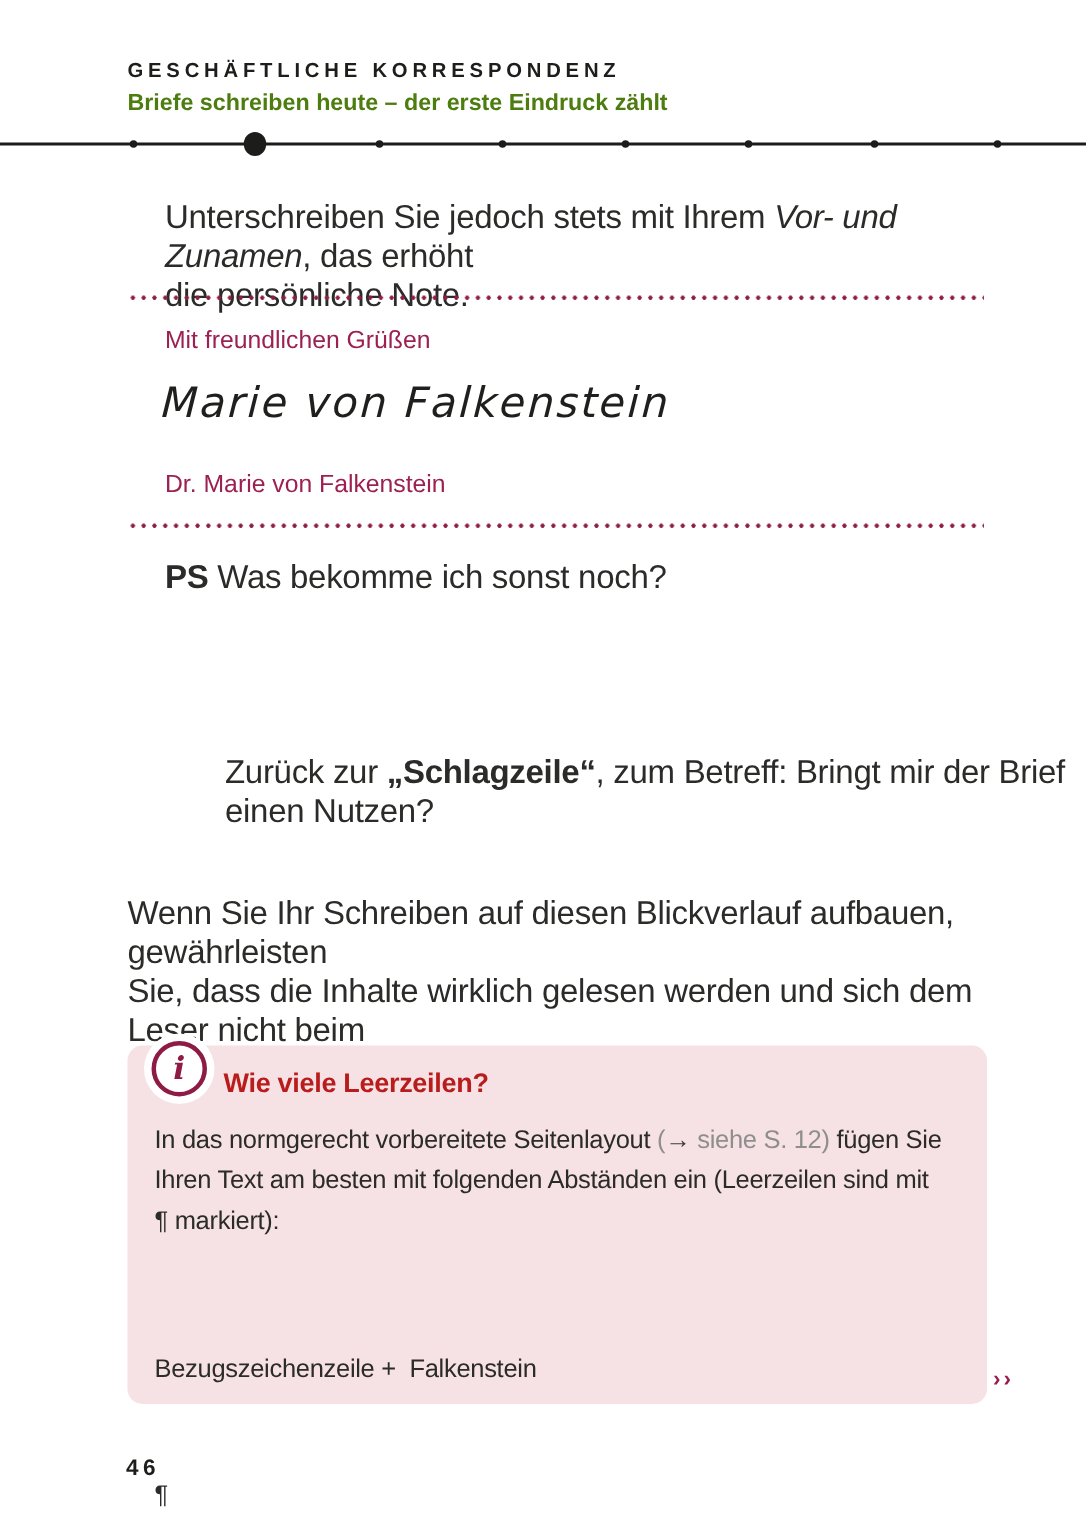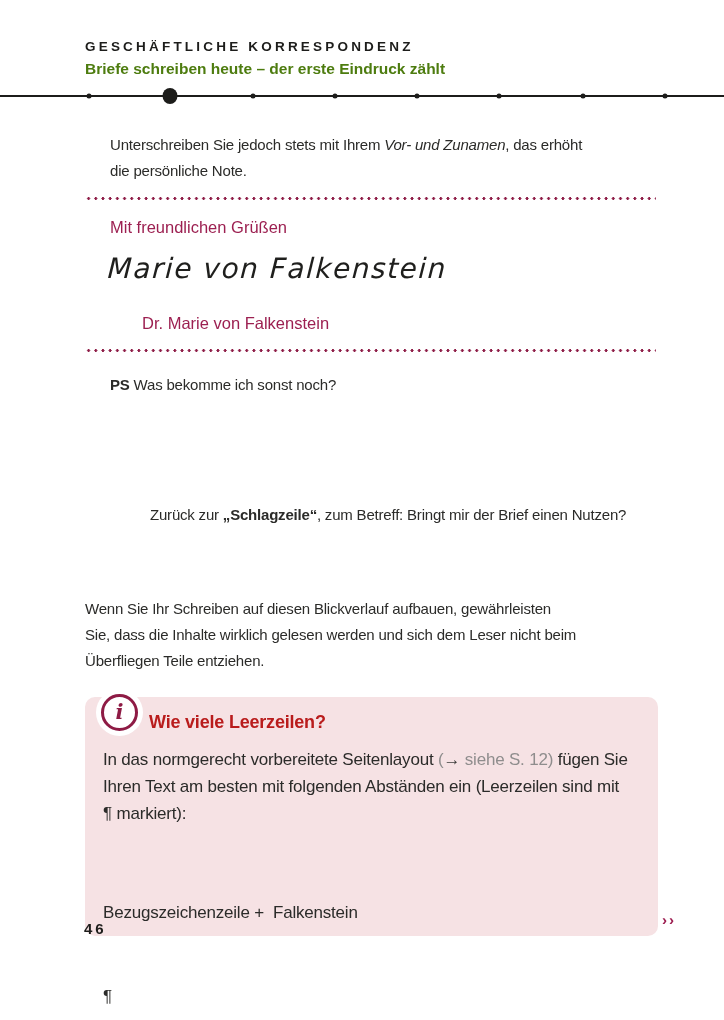--- a/index.html
+++ b/index.html
@@ -31,21 +31,21 @@
   .rule-dot {
     position: absolute; top: 1px;
     width: 5px; height: 5px; border-radius: 50%;
     background: #1c1c1a;
     transform: translate(-50%, -50%);
   }
   .rule-dot.big { width: 15px; height: 16px; }
 
   
   .bodytext {
-    font-size: 15px; line-height: 26px;
+    font-size: 22px; line-height: 26px;
     letter-spacing: -0.2px;
     color: #2b2b29;
   }
   .lines { white-space: pre-line; }
 
   .p1 { left: 110px; top: 132px; width: 585px; }
 
   .dotline {
     left: 85px; width: 571px; height: 3px;
     background-image: radial-gradient(circle, #8e1d47 1.3px, transparent 1.5px);
@@ -59,21 +59,21 @@
   .closing { left: 110px; top: 218px; font-size: 16.5px; color: #9c2051; }
   .signature {
     left: 107px; top: 252px;
     font-family: "DejaVu Sans", sans-serif;
     font-style: italic;
     font-size: 28px; letter-spacing: 1.5px;
     color: #1f1f1d;
     transform: skewX(-3deg);
     transform-origin: left bottom;
   }
-  .sender-name { left: 110px; top: 314px; font-size: 16.5px; color: #9c2051; margin-left: 32px; }
+  .sender-name { left: 110px; top: 314px; font-size: 16.5px; color: #9c2051; }
 
   .ps-block { left: 110px; top: 372px; width: 585px; }
   .ps-bold { font-weight: bold; }
 
   .schlag-block { left: 110px; top: 502px; width: 595px; margin-left: 40px; }
   .schlag-bold { font-weight: bold; }
 
   .blick-block { left: 85px; top: 596px; width: 615px; }
 
   
@@ -117,21 +117,21 @@
   }
 
   .cont-marker {
     left: 662px; top: 911px;
     font-size: 15px; font-weight: bold;
     letter-spacing: 2px;
     color: #9c1c4f;
   }
 
   .page-number {
-    left: 84px; top: 920px;
+    left: 84px; top: 970px;
     font-size: 15px; font-weight: bold;
     letter-spacing: 3px; color: #1d1d1b;
   }
 </style>
 </head>
 <body>
 
 <div class="abs kicker">GESCHÄFTLICHE KORRESPONDENZ</div>
 <div class="abs subtitle">Briefe schreiben heute – der erste Eindruck zählt</div>
 

